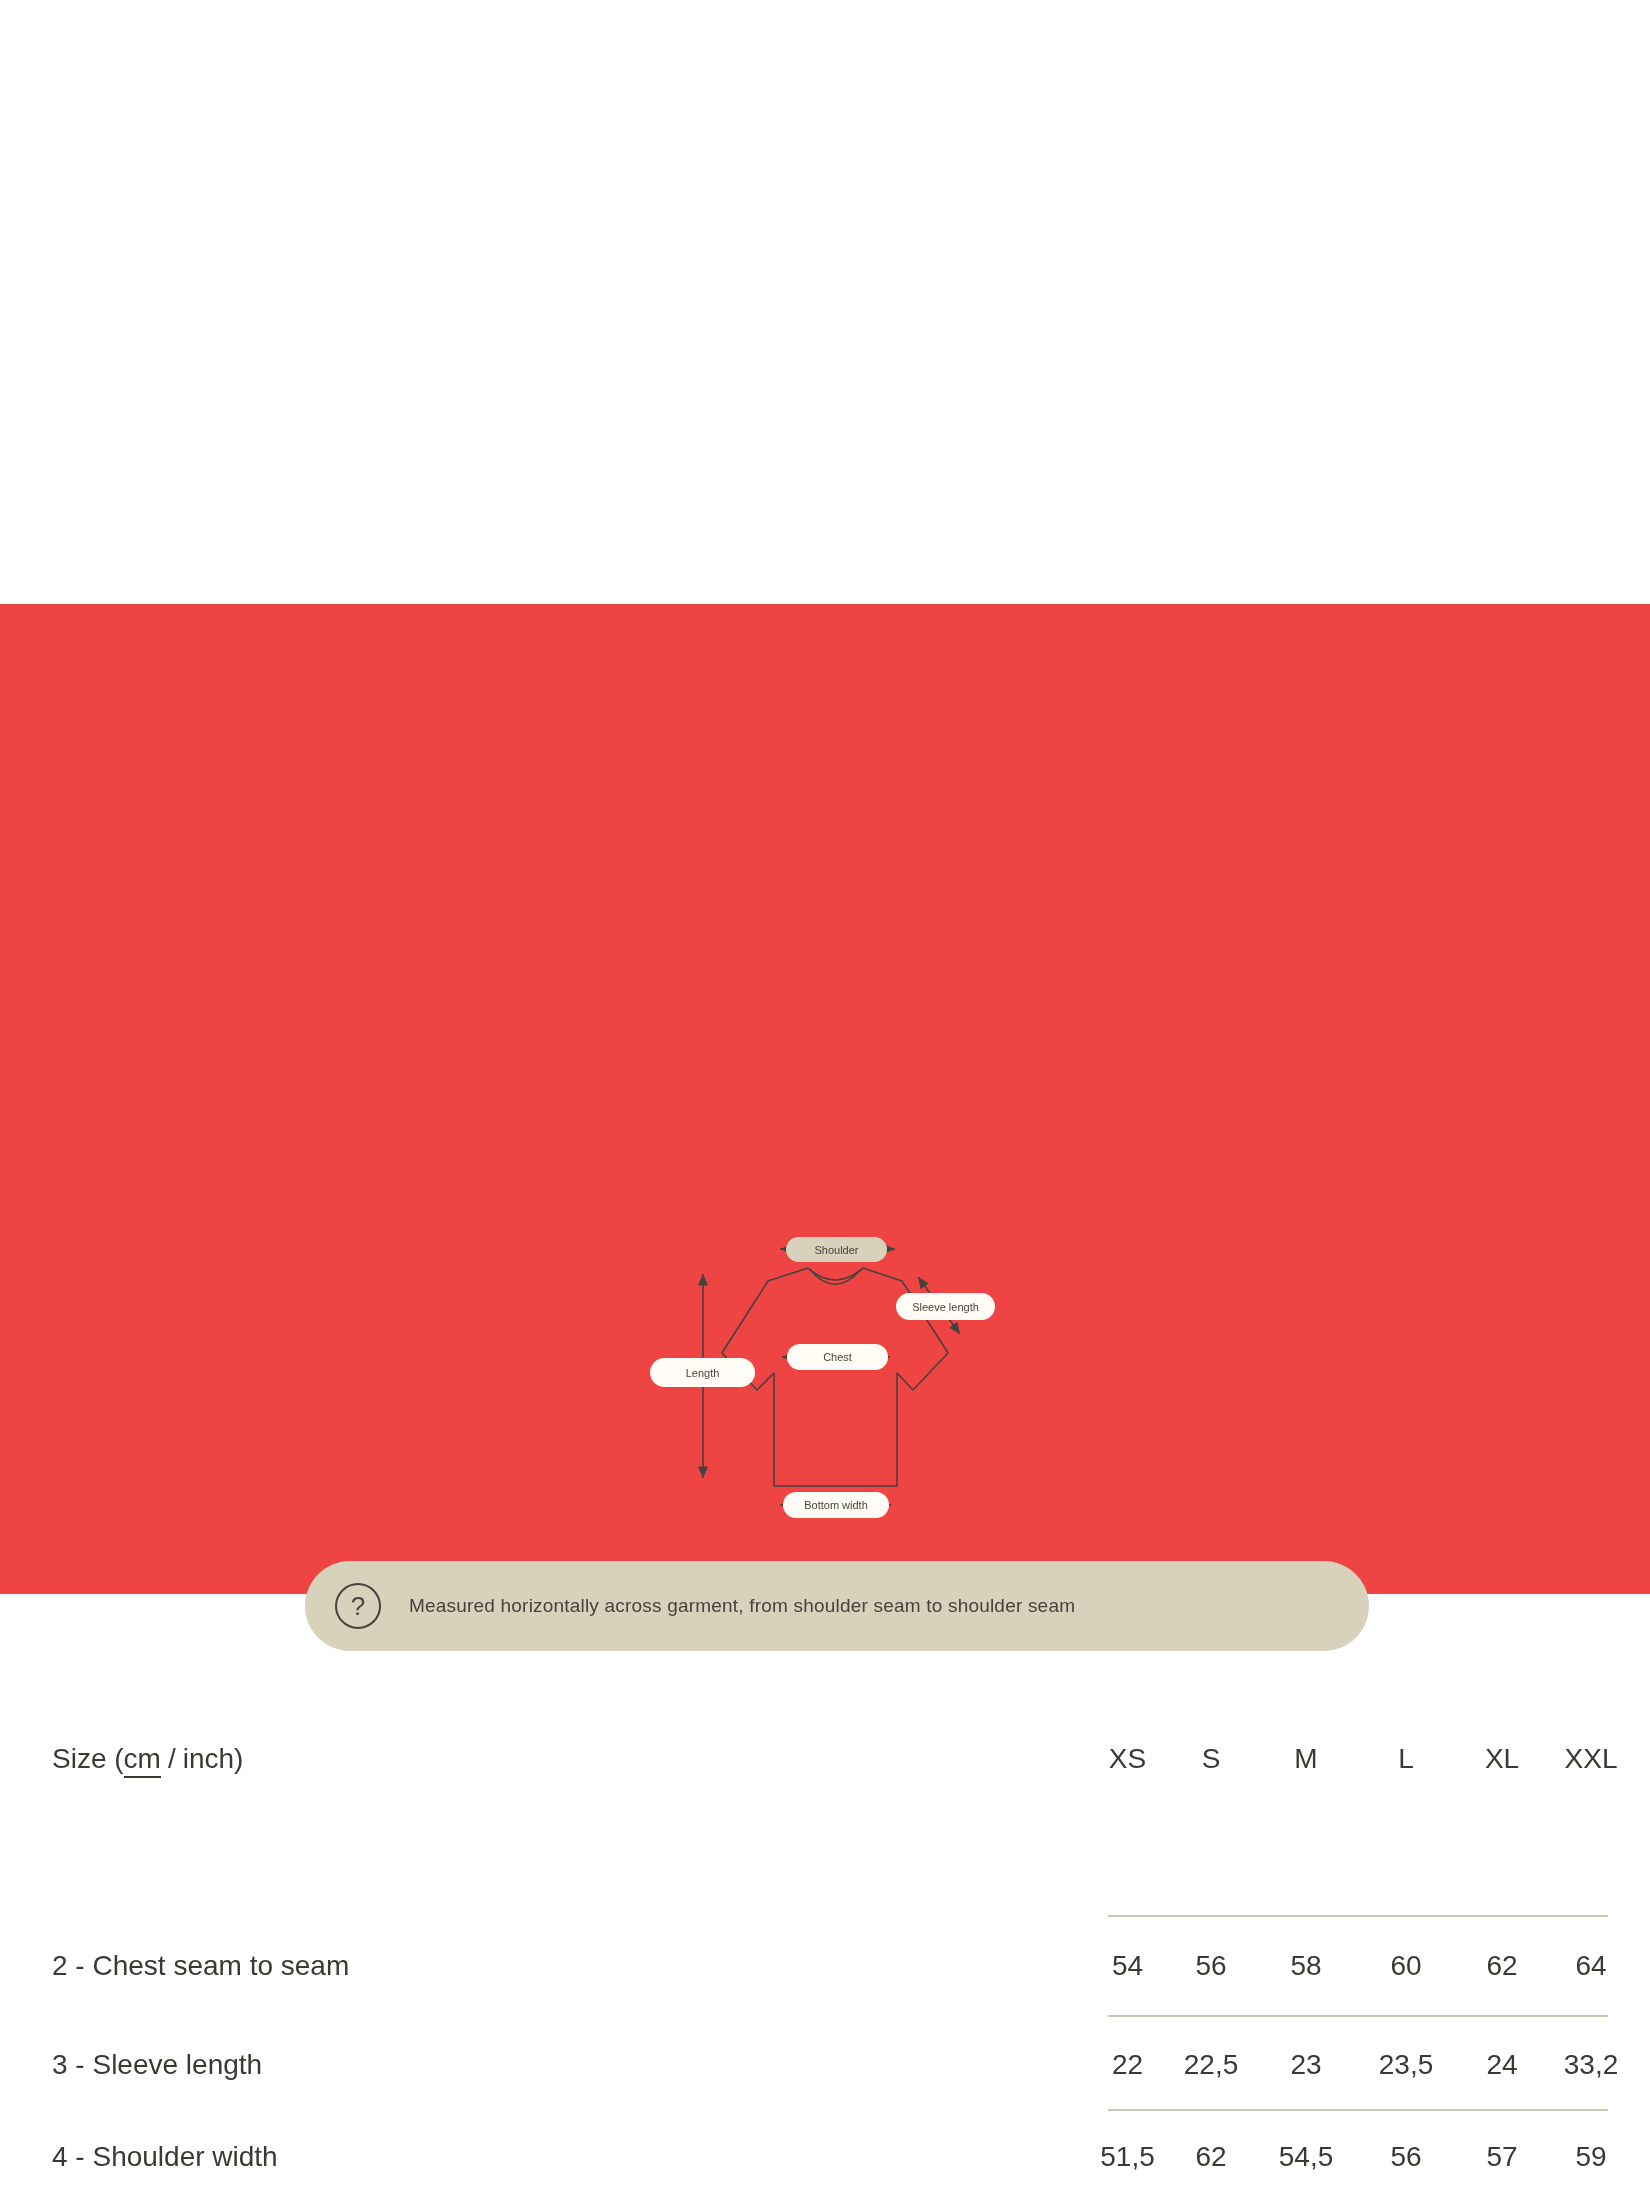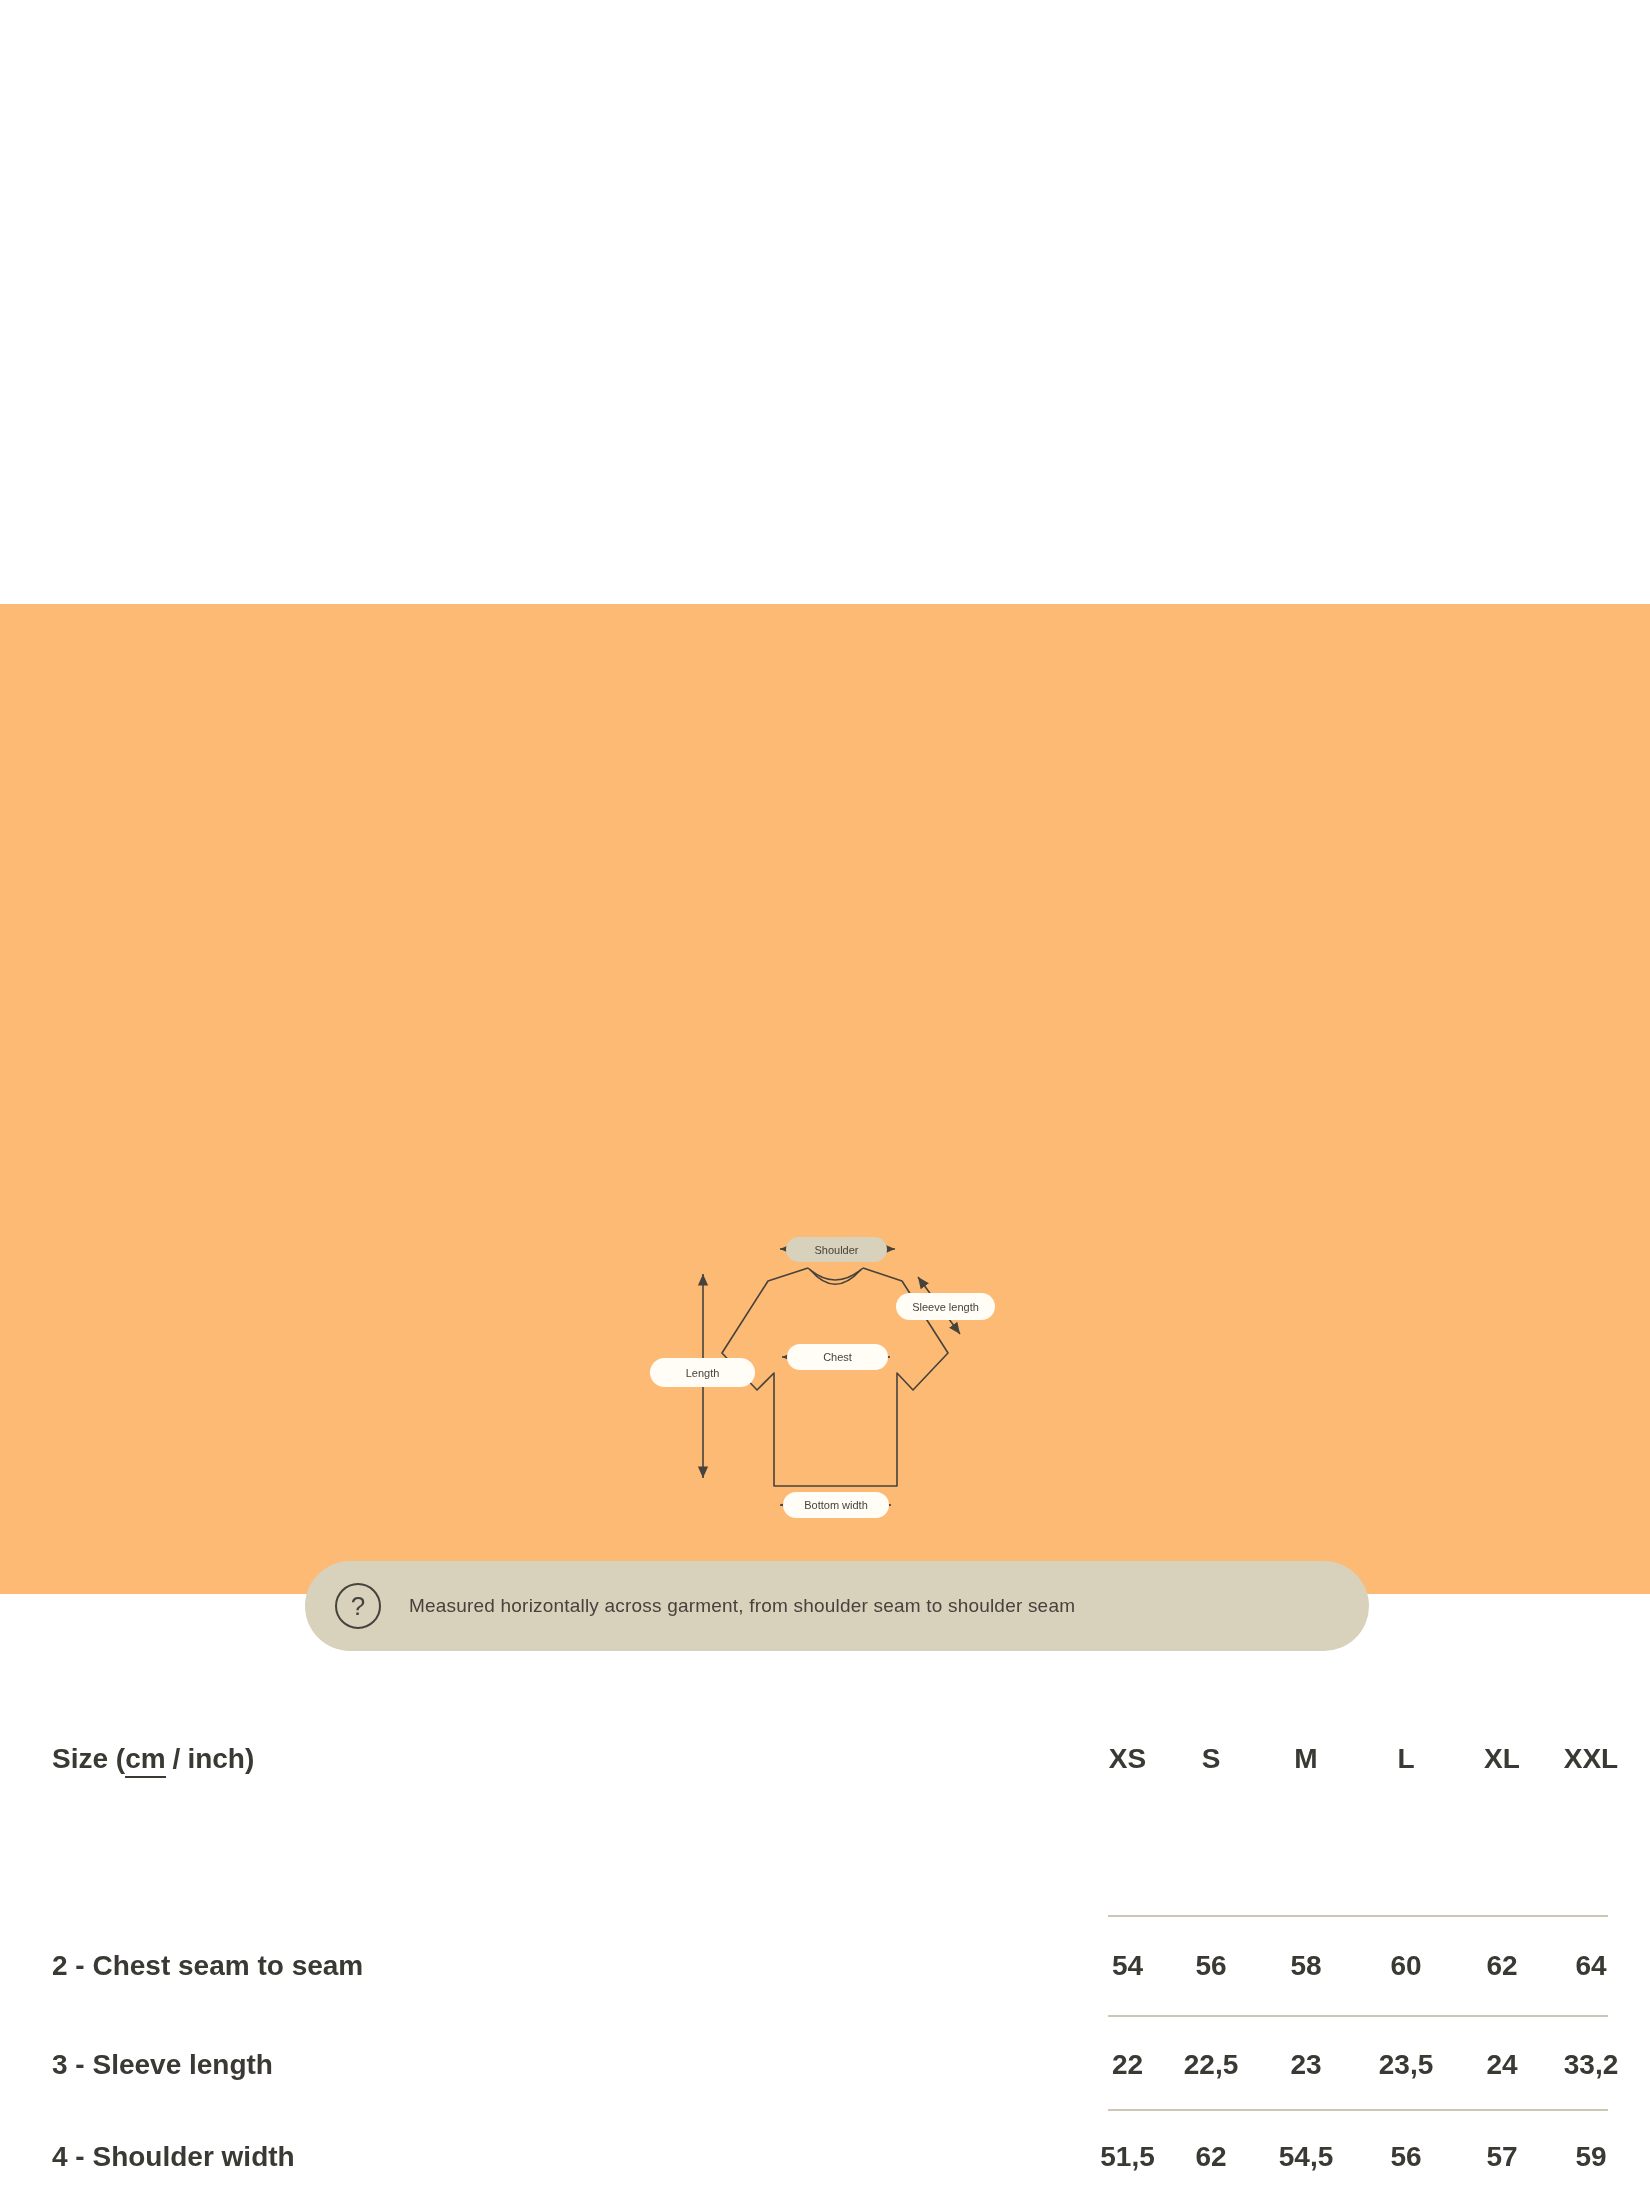--- a/index.html
+++ b/index.html
@@ -2,21 +2,21 @@
 <html><head>
 <meta charset="utf-8">
 <style>
   html,body{margin:0;padding:0;background:#ffffff;}
   .page{
     position:relative;width:1650px;height:2199px;background:#ffffff;overflow:hidden;
     font-family:"Liberation Sans","DejaVu Sans",sans-serif;color:#3a3934;
   }
   .panel{
     position:absolute;left:0;top:604px;width:1650px;height:990px;
-    background:#fdba74;
+    background:#ef4444;
   }
   
   .diagram{position:absolute;left:640px;top:612px;width:370px;height:308px;}
   .diagram text{
     font-family:"Liberation Sans","DejaVu Sans",sans-serif;
     font-size:11px;fill:#45433b;
   }
   
   .tooltip{
     position:absolute;left:305px;top:957px;width:1064px;height:90px;
@@ -24,21 +24,21 @@
     display:flex;align-items:center;
   }
   .help-icon{
     width:46px;height:46px;margin-left:30px;flex:0 0 auto;
     border:2.5px solid #45433b;border-radius:50%;box-sizing:border-box;
     display:flex;align-items:center;justify-content:center;
     font-size:26px;color:#45433b;
   }
   .tooltip-text{margin-left:28px;font-size:19px;color:#45433b;letter-spacing:.2px;}
   
-  .trow{position:absolute;height:34px;line-height:34px;font-size:28px;font-weight:bold;}
+  .trow{position:absolute;height:34px;line-height:34px;font-size:28px;}
   .trow .label{position:absolute;left:52px;top:0;white-space:nowrap;}
   .vals{
     position:absolute;left:1085px;top:0;width:545px;height:34px;
     display:grid;grid-template-columns:85px 82px 108px 92px 100px 78px;
   }
   .vals span{text-align:center;}
   .unit-cm{display:inline-block;border-bottom:2px solid #3a3934;padding-bottom:2px;line-height:30px;cursor:pointer;}
   .unit-sep{margin:0 7px;}
   .unit-inch{display:inline-block;cursor:pointer;}
   .divider{

